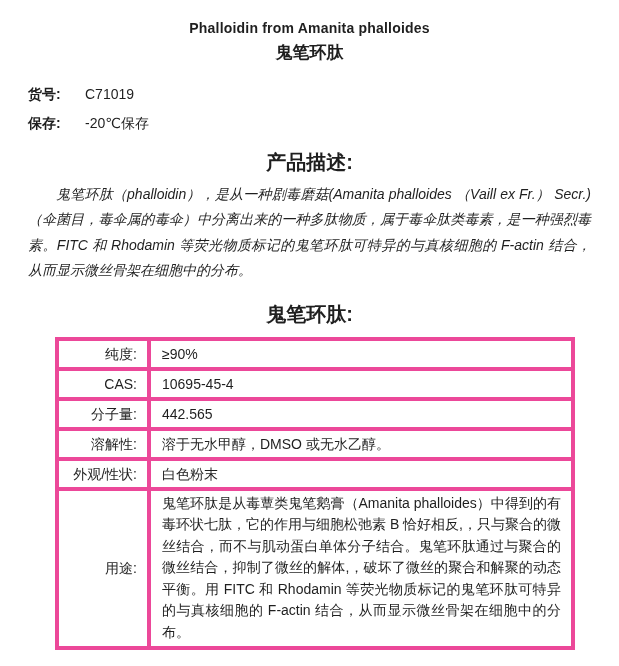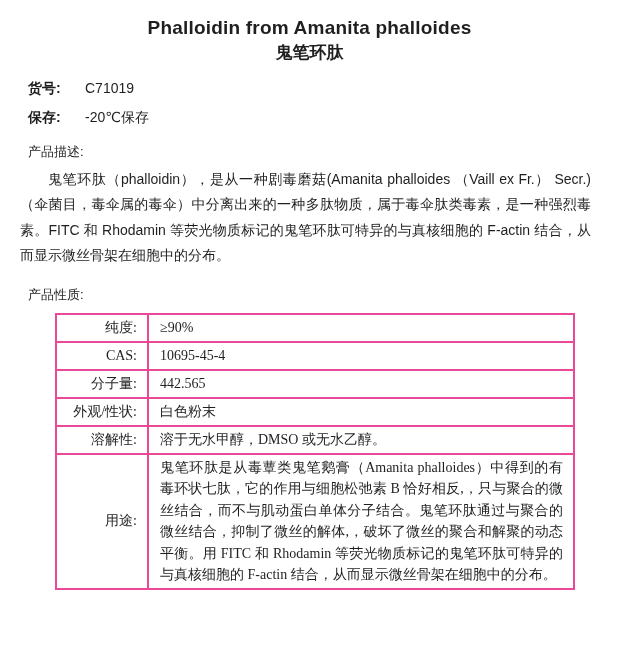--- a/index.html
+++ b/index.html
@@ -7,66 +7,67 @@
     width: 619px; height: 666px;
     background: #ffffff;
     overflow: hidden;
     font-family: "Liberation Sans", "DejaVu Sans", sans-serif;
     color: #1f1f1f;
   }
   .page { width: 619px; height: 666px; padding-top: 16px; }
 
   .title-en {
     text-align: center;
-    font-size: 19px;
+    font-size: 14px;
     font-weight: bold;
     line-height: 24px;
     letter-spacing: 0.2px;
   }
   .title-zh {
     text-align: center;
     font-size: 17px;
     font-weight: bold;
     margin-top: 1px;
   }
 
-  .info-section { margin: 15px 28px 0 28px; }
+  .info-section { margin: 21px 28px 0 28px; }
   .info-row { margin-bottom: 10.5px; font-size: 14px; line-height: 18px; }
   .info-label {
     display: inline-block;
     width: 57px;
     font-weight: bold;
   }
   .info-value { font-size: 14px; }
 
   .section-heading {
     margin: 17px 28px 0 28px;
-    font-size: 13px;
-    font-weight: normal;
+    font-size: 20px;
+    font-weight: bold;
+    text-align: center;
   }
 
   .description-text {
-    margin: 6px 28px 0 20px;
+    margin: 6px 28px 0 28px;
     font-size: 14px;
     line-height: 25.5px;
     text-align: justify;
     text-indent: 2em;
+    font-style: italic;
   }
 
   .props-table {
     margin: 9px 0 0 55px;
     width: 520px;
     border-collapse: collapse;
     table-layout: fixed;
   }
   .props-table td {
-    border: 2px solid #ec4899;
+    border: 4px solid #ec4899;
     font-size: 14px;
     vertical-align: middle;
-    font-family: Liberation Serif, serif;
   }
   td.label-cell {
     width: 92px;
     text-align: right;
     padding: 3px 10px 3px 2px;
     line-height: 20px;
   }
   td.value-cell {
     padding: 3px 10px 3px 11px;
     line-height: 20px;
@@ -91,43 +92,43 @@
       <span class="info-label">货号:</span><span class="info-value">C71019</span>
     </div>
     <div class="info-row">
       <span class="info-label">保存:</span><span class="info-value">-20℃保存</span>
     </div>
   </div>
 
   <div class="section-heading">产品描述:</div>
   <div class="description-text">鬼笔环肽（phalloidin），是从一种剧毒磨菇(Amanita phalloides （Vaill ex Fr.） Secr.)（伞菌目，毒伞属的毒伞）中分离出来的一种多肽物质，属于毒伞肽类毒素，是一种强烈毒素。FITC 和 Rhodamin 等荧光物质标记的鬼笔环肽可特异的与真核细胞的 F-actin 结合，从而显示微丝骨架在细胞中的分布。</div>
 
-  <div class="section-heading">产品性质:</div>
+  <div class="section-heading">鬼笔环肽:</div>
 
   <table class="props-table">
     <tbody>
         <tr>
           <td class="label-cell">纯度:</td>
           <td class="value-cell">≥90%</td>
         </tr>
         <tr>
           <td class="label-cell">CAS:</td>
           <td class="value-cell">10695-45-4</td>
         </tr>
         <tr>
           <td class="label-cell">分子量:</td>
           <td class="value-cell">442.565</td>
         </tr>
         <tr>
+          <td class="label-cell">溶解性:</td>
+          <td class="value-cell">溶于无水甲醇，DMSO 或无水乙醇。</td>
+        </tr>
+        <tr>
           <td class="label-cell">外观/性状:</td>
           <td class="value-cell">白色粉末</td>
-        </tr>
-        <tr>
-          <td class="label-cell">溶解性:</td>
-          <td class="value-cell">溶于无水甲醇，DMSO 或无水乙醇。</td>
         </tr>
         <tr>
           <td class="label-cell">用途:</td>
           <td class="value-cell long">鬼笔环肽是从毒蕈类鬼笔鹅膏（Amanita phalloides）中得到的有毒环状七肽，它的作用与细胞松弛素 B 恰好相反,，只与聚合的微丝结合，而不与肌动蛋白单体分子结合。鬼笔环肽通过与聚合的微丝结合，抑制了微丝的解体,，破坏了微丝的聚合和解聚的动态平衡。用 FITC 和 Rhodamin 等荧光物质标记的鬼笔环肽可特异的与真核细胞的 F-actin 结合，从而显示微丝骨架在细胞中的分布。</td>
         </tr>
       </tbody>
   </table>
 
 </div>
 

